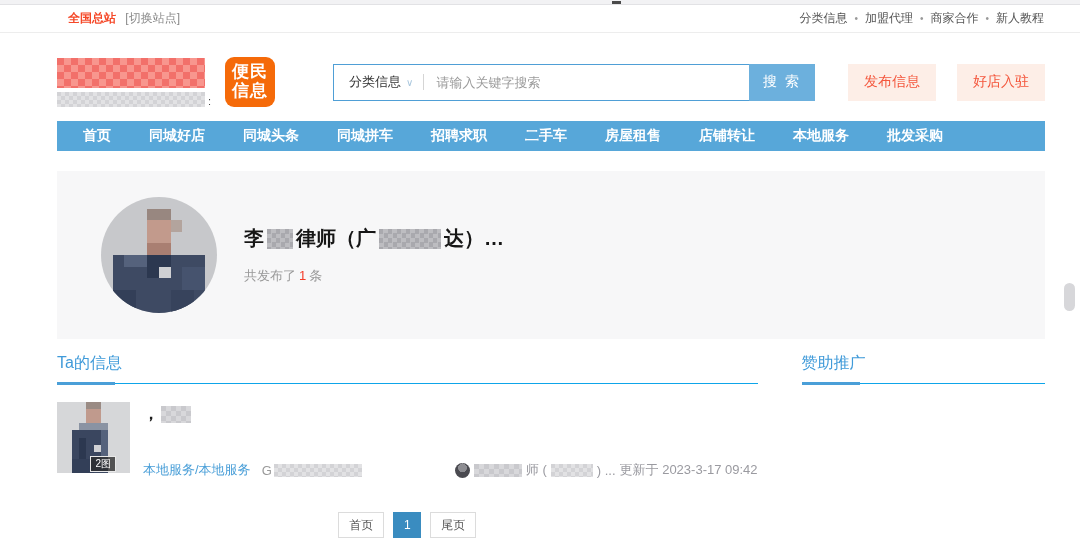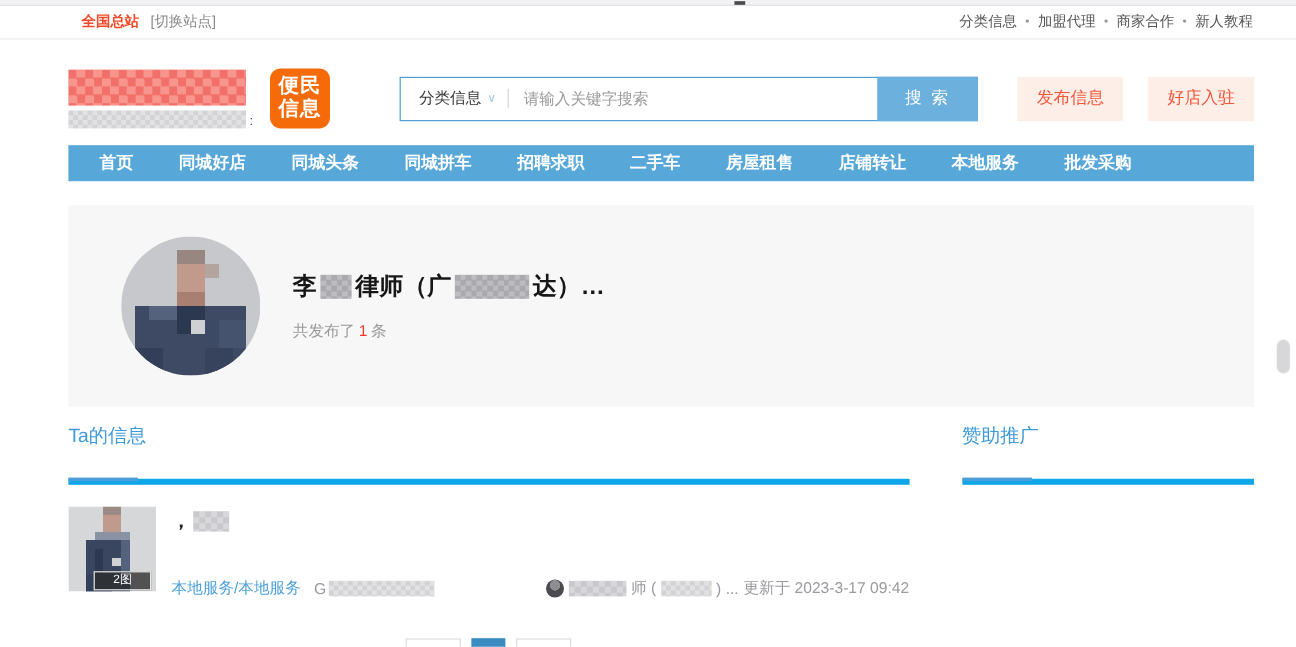--- a/index.html
+++ b/index.html
@@ -38,21 +38,21 @@
 
   .searchbox { margin-left:58px; width:482px; height:37px; border:1px solid #4f9fd6;
     display:flex; align-items:center; background:#fff; }
   .search-cat { display:flex; align-items:center; gap:5px; padding:0 10px 0 15px;
     font-size:13px; color:#333; cursor:pointer; white-space:nowrap; }
   .search-cat .chev { color:#a8c6dd; font-size:10px; }
   .search-vline { width:1px; height:16px; background:#d5d5d5; }
   .search-input { flex:1; border:0; outline:0; padding:0 12px; font-size:13px; color:#333;
     font-family:inherit; background:transparent; }
   .search-input::placeholder { color:#9a9a9a; }
-  .search-btn { width:84px; height:37px; margin:-1px -1px -1px 0; border:0; background:#6cb0dd;
+  .search-btn { width:66px; height:37px; margin:-1px -1px -1px 0; border:0; background:#6cb0dd;
     color:#fff; font-size:14px; letter-spacing:2px; cursor:pointer; font-family:inherit; }
 
   .hdr-btn { width:88px; height:37px; display:flex; align-items:center; justify-content:center;
     background:#fdeee7; color:#f4563c; font-size:14px; cursor:pointer; }
   .hdr-btn.first { margin-left:auto;text-align:center; }
   .hdr-btn + .hdr-btn { margin-left:21px; }
 
   .nav { height:30px; background:#57a7d9; display:flex; align-items:center; padding-left:7px; }
   .nav-item { color:#fff; font-size:14px; font-weight:bold; padding:0 19px; cursor:pointer; white-space:nowrap; }
 
@@ -62,28 +62,28 @@
   .avatar-lg svg, .thumb svg { display:block; width:100%; height:100%; }
   .profile-info { margin-left:27px; }
   .profile-title { font-size:20px; font-weight:bold; color:#161616; display:flex; align-items:center; }
   .profile-title .rd { height:20px; margin:0 3px; }
   .profile-stats { margin-top:15px; font-size:13px; color:#999; }
   .profile-stats .count { color:#f43b28; margin:0 3px; }
 
   .content { display:flex; margin-top:14px; }
   .col-left { width:708px; }
   .col-right { width:246px; margin-left:44px; }
-  .section-head { font-size:16px; color:#3f9ad9; padding-bottom:25px;
-    border-bottom:5px solid #0ea5e9; position:relative; }
+  .section-head { font-size:16px; color:#3f9ad9; padding-bottom:9px;
+    border-bottom:1px solid #0ea5e9; position:relative; }
   .section-head::after { content:""; position:absolute; left:0; bottom:-2px; width:58px; height:3px; background:#4a9fd8; }
 
   .listing { display:flex; margin-top:18px; cursor:pointer; }
   .thumb { width:73px; height:71px; position:relative; overflow:hidden; flex:0 0 auto; }
-  .thumb-badge { position:absolute; right:4px; bottom:1px; background:rgba(45,45,45,.78);
-    border:1px solid #e8e8e8; color:#fff; font-size:10px; line-height:1; padding:2px 15px; }
+  .thumb-badge { position:absolute; right:14px; bottom:1px; background:rgba(45,45,45,.78);
+    border:1px solid #e8e8e8; color:#fff; font-size:10px; line-height:1; padding:2px 4px; }
   .listing-body { margin-left:13px; flex:1; min-width:0; }
   .listing-title { font-size:16px; font-weight:bold; color:#1c1c1c; display:flex; align-items:center;
     white-space:nowrap; margin-top:2px; }
   .listing-title .rd { height:17px; margin:0 4px 0 2px; }
   .listing-meta { margin-top:36px; display:flex; align-items:center; font-size:13px; color:#999; }
   .cat-link { color:#4a9fd8; cursor:pointer; }
   .code { margin-left:11px; display:flex; align-items:center; gap:2px; }
   .meta-right { margin-left:auto; display:flex; align-items:center; gap:4px; color:#9a9aa0; }
   .avatar-sm { width:15px; height:15px; border-radius:50%; flex:0 0 auto;
     background: radial-gradient(circle at 50% 32%, #8d8d92 0 34%, #4a4a50 35% 100%); }

